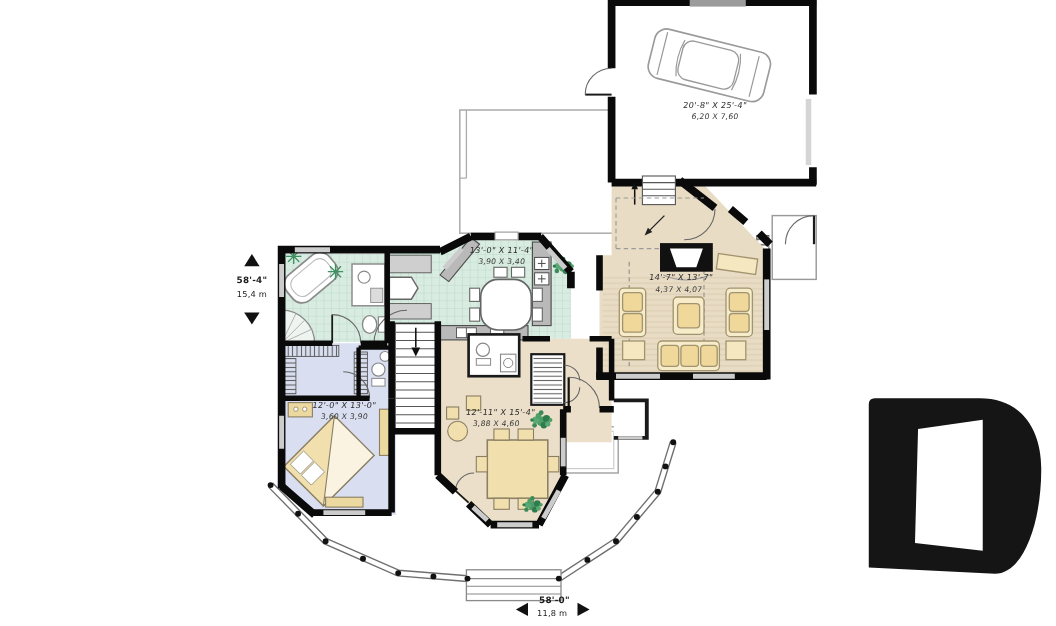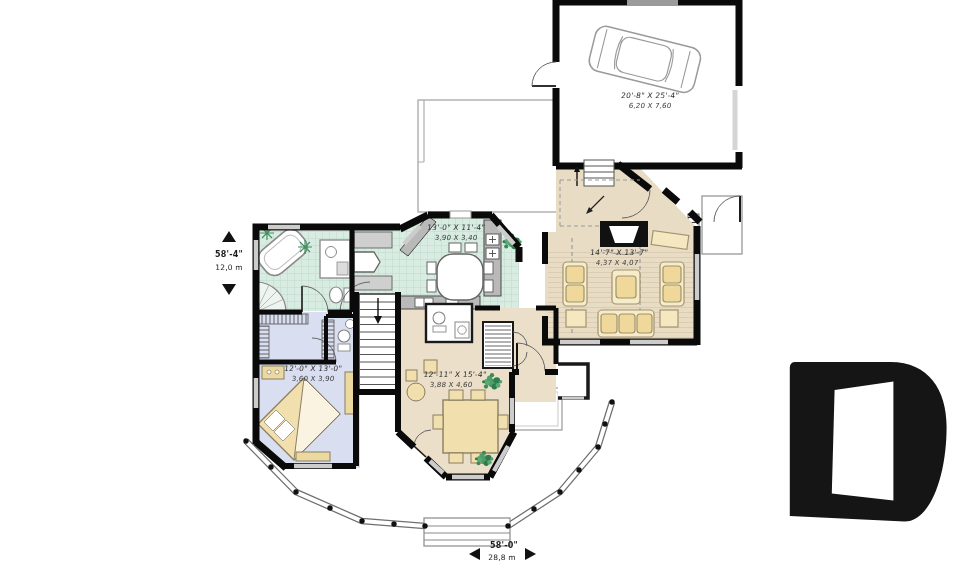--- a/index.html
+++ b/index.html
@@ -320,20 +320,20 @@
 <div class="lbl metric" style="left:617px;top:260px;">4,37 X 4,07</div>
 
 <div class="lbl" style="left:313px;top:365px;">12'-0" X 13'-0"</div>
 <div class="lbl metric" style="left:313px;top:376px;">3,60 X 3,90</div>
 
 <div class="lbl" style="left:455px;top:371px;">12'-11" X 15'-4"</div>
 <div class="lbl metric" style="left:451px;top:382px;">3,88 X 4,60</div>
 
 <div class="tri tri-up" style="left:222px;top:231px;"></div>
 <div class="dim" style="left:229px;top:250px;">58'-4"</div>
-<div class="dim metric" style="left:229px;top:263px;">12,0 m</div>
+<div class="dim metric" style="left:229px;top:263px;">15,4 m</div>
 <div class="tri tri-down" style="left:222px;top:284px;"></div>
 
 <div class="tri tri-left" style="left:469px;top:548px;"></div>
 <div class="dim" style="left:504px;top:541px;">58'-0"</div>
-<div class="dim metric" style="left:502px;top:553px;">28,8 m</div>
+<div class="dim metric" style="left:502px;top:553px;">11,8 m</div>
 <div class="tri tri-right" style="left:525px;top:548px;"></div>
 </div>
 
 </body></html>

